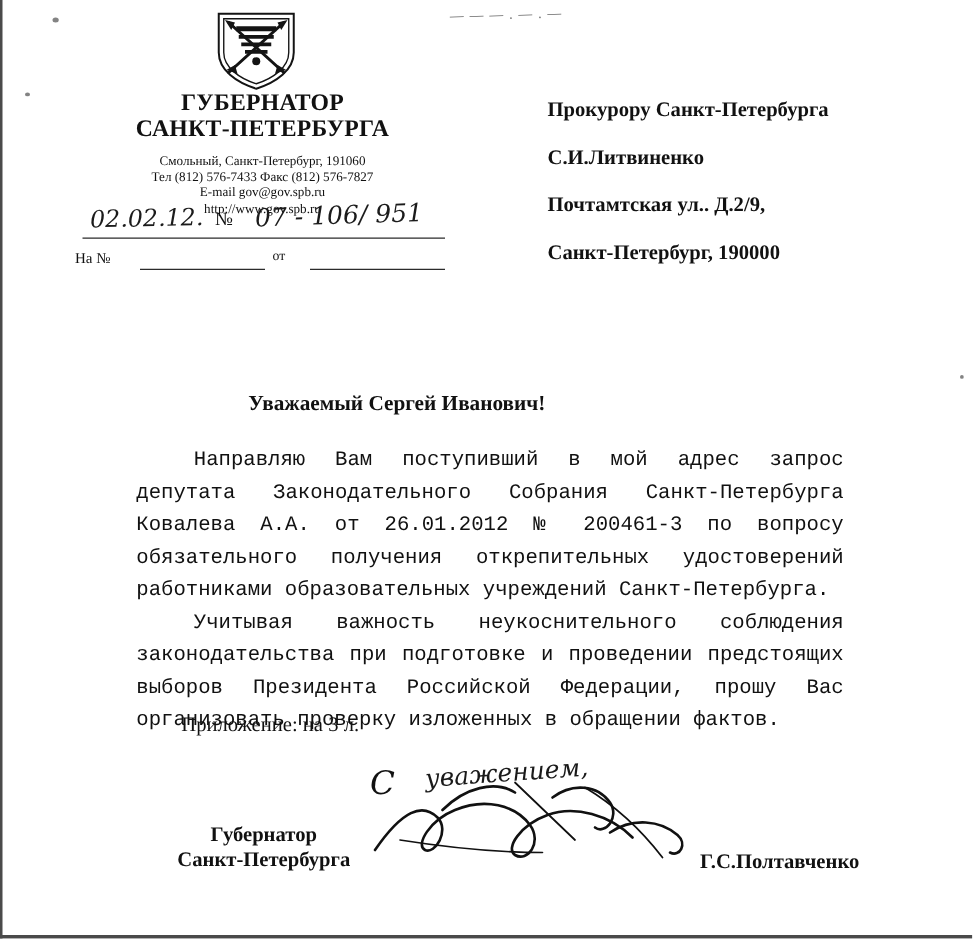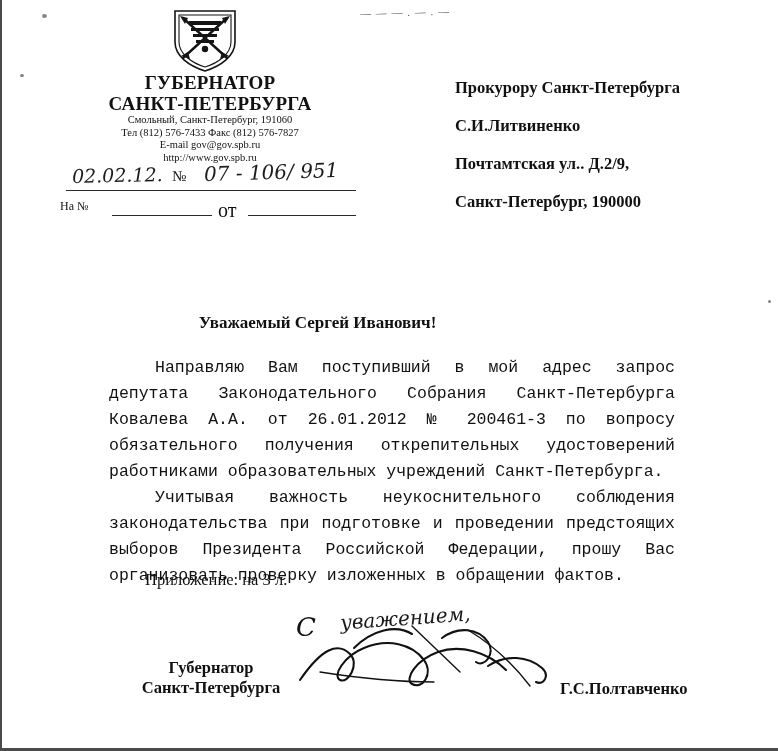--- a/index.html
+++ b/index.html
@@ -55,21 +55,21 @@
     width: 228px;
     text-align: center;
   }
   .lh-title {
     font-weight: bold;
     font-size: 19px;
     line-height: 21px;
     letter-spacing: .2px;
   }
   .lh-addr {
-    margin-top: 0;
+    margin-top: 10px;
     font-size: 10.5px;
     line-height: 12.5px;
   }
   .lh-addr div { white-space: nowrap; }
 
   
   .hand {
     position: absolute;
     font-family: "DejaVu Serif", serif;
     font-style: italic;
@@ -98,33 +98,32 @@
   .na-label {
     position: absolute;
     left: 60px;
     top: 199px;
     font-size: 12px;
   }
   .ot-label {
     position: absolute;
     left: 218px;
     top: 199px;
-    font-size: 20px;
+    font-size: 11px;
   }
 
   
   .addressee {
     position: absolute;
     left: 438px;
     top: 78px;
     width: 320px;
     font-weight: bold;
     font-size: 16.5px;
     line-height: 19px;
-    margin-left: 17px;
   }
   .addressee .row { margin-bottom: 19px; }
   .addressee .row:last-child { margin-bottom: 0; }
 
   
   .salutation {
     position: absolute;
     left: 0;
     top: 313px;
     width: 635px;

